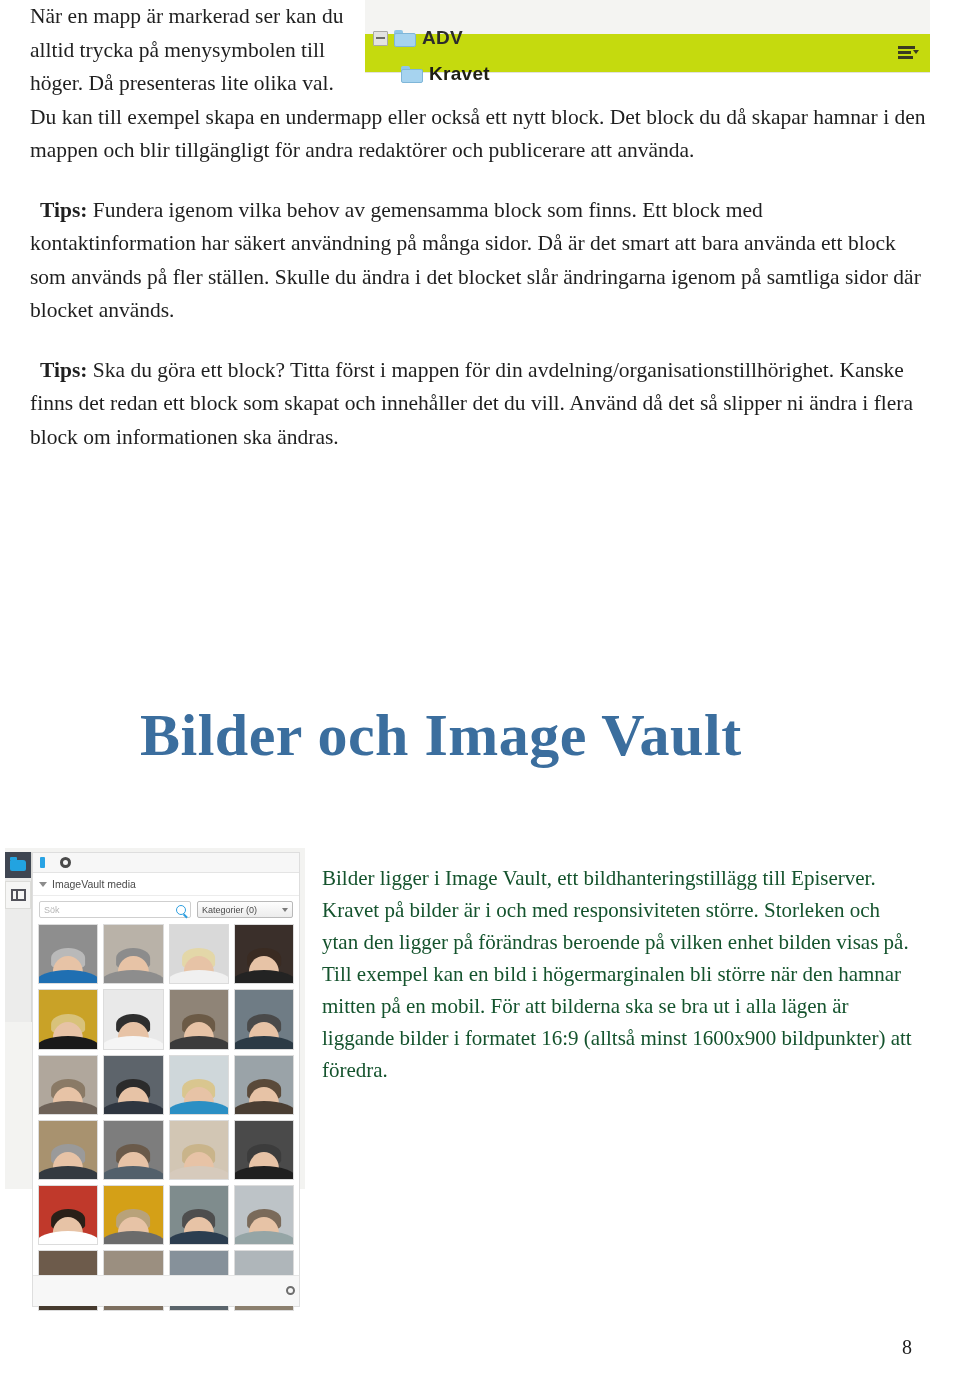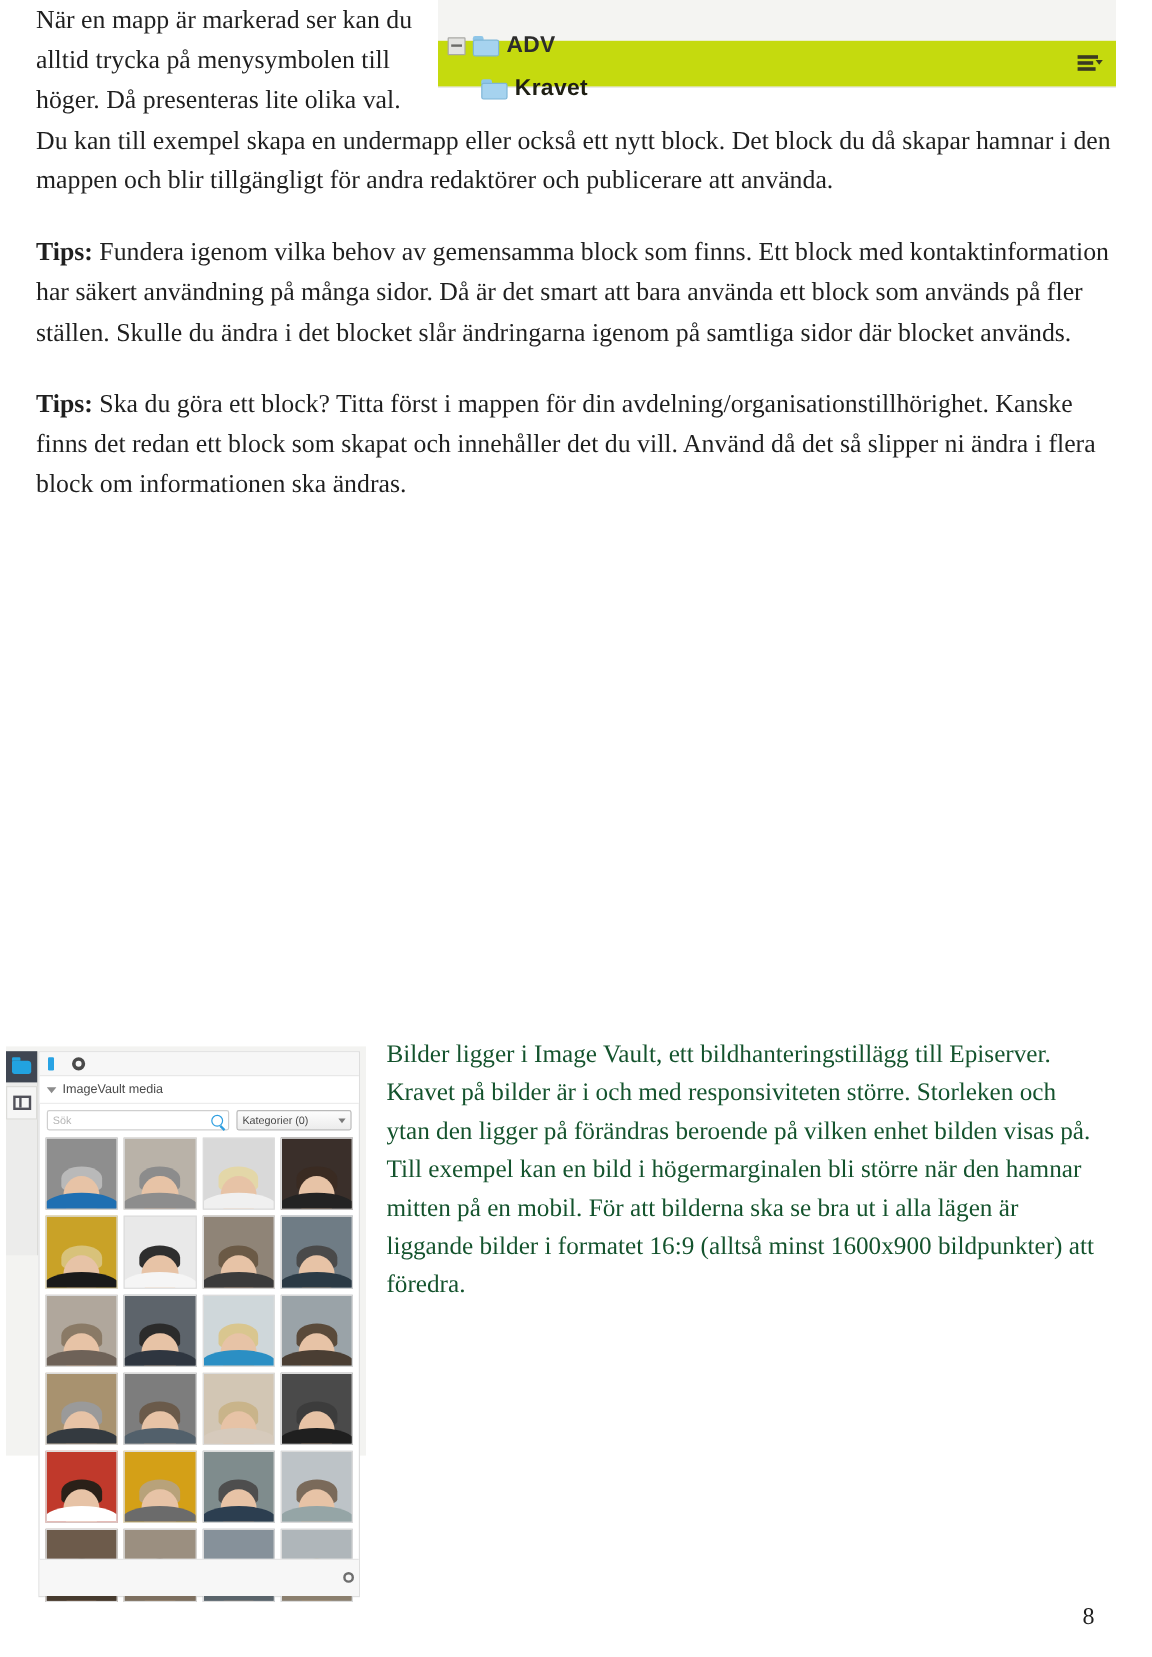--- a/index.html
+++ b/index.html
@@ -139,21 +139,21 @@
   }
 
   p.body-text {
     margin: 0 0 0 0;
     font-size: 21.5px;
     line-height: 33.5px;
     text-align: left;
     color: #1f1f1f;
   }
   .gap-lg { height: 26px; }
-  b.tips { font-weight: bold; }
+  b.tips { font-weight: bold; margin-left: 10px; }
 
   
   .big-heading {
     position: absolute;
     left: 140px;
     top: 700px;
     width: 700px;
     font-size: 60px;
     line-height: 70px;
     font-weight: bold;
@@ -174,21 +174,21 @@
     font-size: 21px;
     line-height: 32px;
     color: #14532d;
   }
   .right-col .spacer { height: 60px; }
 
   
   .iv-shot {
     position: absolute;
     left: 5px;
-    top: 872px;
+    top: 848px;
     width: 300px;
     height: 341px;
     background: #f3f3f1;
     font-family: "Liberation Sans", sans-serif;
   }
   .iv-rail {
     position: absolute;
     left: 0; top: 4px;
     width: 26px; height: 170px;
     background: #ececeb;
@@ -462,20 +462,21 @@
 
     <div class="gap-lg"></div>
 
     <p class="body-text"><b class="tips">Tips:</b><span> Fundera igenom vilka behov av gemensamma block som finns. Ett block med kontaktinformation har säkert användning på många sidor. Då är det smart att bara använda ett block som används på fler ställen. Skulle du ändra i det blocket slår ändringarna igenom på samtliga sidor där blocket används.</span></p>
 
     <div class="gap-lg"></div>
 
     <p class="body-text"><b class="tips">Tips:</b><span> Ska du göra ett block? Titta först i mappen för din avdelning/organisationstillhörighet. Kanske finns det redan ett block som skapat och innehåller det du vill. Använd då det så slipper ni ändra i flera block om informationen ska ändras.</span></p>
   </div>
 
+  <div class="big-heading">Bilder och Image Vault</div>
 
   <div class="iv-shot">
 
     <div class="iv-rail">
       <div class="iv-rail-btn active">
         <span class="mini-folder"></span>
       </div>
       <div class="iv-rail-btn2">
         <span class="pane"></span>
       </div>

